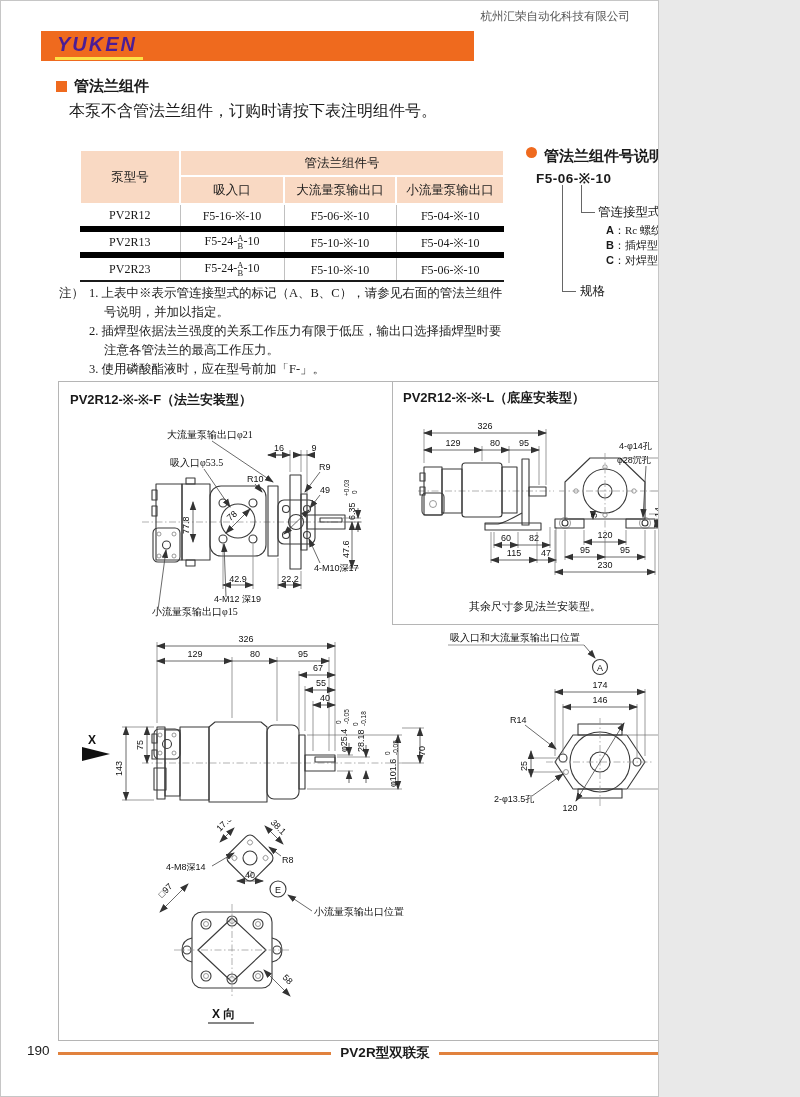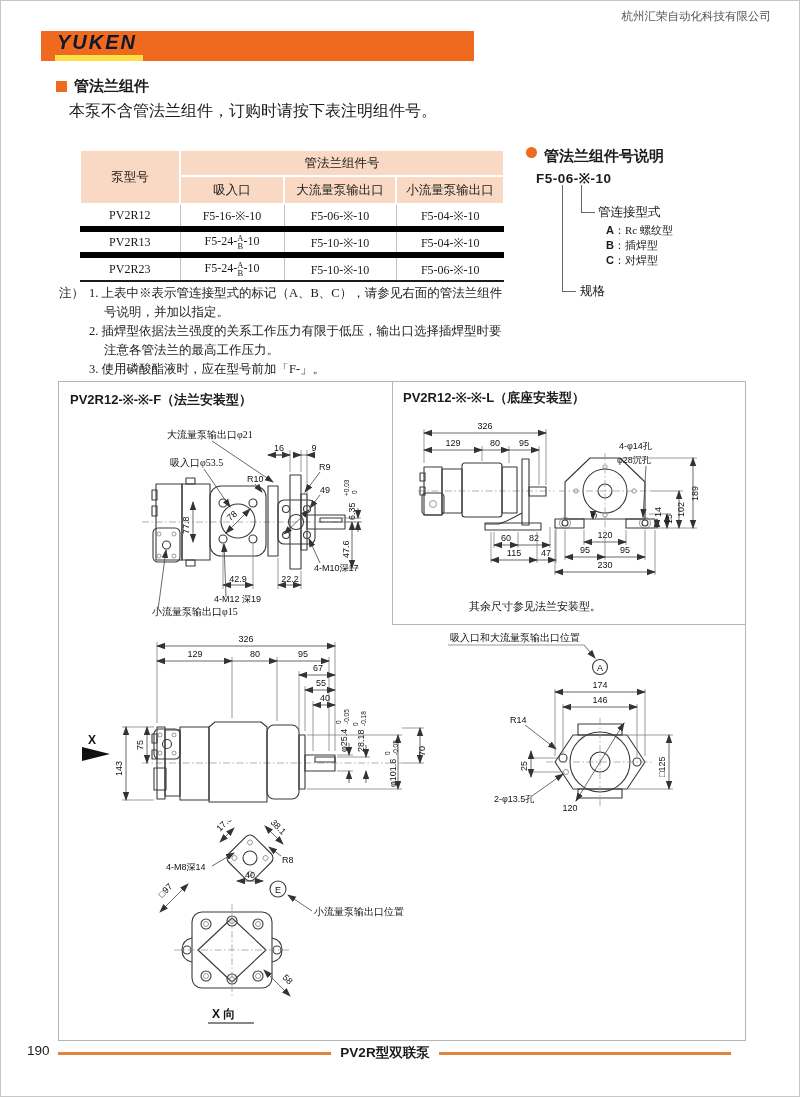--- a/index.html
+++ b/index.html
@@ -1,19 +1,19 @@
 <!DOCTYPE html>
 <html><head>
 <meta charset="utf-8">
 <style>
   html,body{margin:0;padding:0;background:#e9e9e9;}
-  .page{position:relative;width:800px;height:1097px;background:#fff;border:1px solid #c6c6c6;box-sizing:border-box;overflow:hidden;font-family:"Liberation Serif","DejaVu Serif",serif;color:#1a1a1a;}
+  .page{position:relative;width:659px;height:1097px;background:#fff;border:1px solid #c6c6c6;box-sizing:border-box;overflow:hidden;font-family:"Liberation Serif","DejaVu Serif",serif;color:#1a1a1a;}
   .company{position:absolute;top:8px;right:28px;font-size:11.5px;color:#555;font-family:"Liberation Sans",sans-serif;}
   .banner{position:absolute;left:40px;top:30px;width:433px;height:30px;background:#ef6a1e;display:flex;align-items:center;}
-  .logo{margin-left:14px;color:#0f172a;font-family:"Liberation Sans",sans-serif;font-weight:800;font-style:italic;font-size:20px;letter-spacing:2px;border-bottom:6px solid #fde047;padding:0 6px 1px 2px;}
+  .logo{margin-left:14px;color:#4c1d95;font-family:"Liberation Sans",sans-serif;font-weight:800;font-style:italic;font-size:20px;letter-spacing:2px;border-bottom:3px solid #fde047;padding:0 6px 1px 2px;}
   .sec-head{position:absolute;left:55px;top:76px;display:flex;align-items:center;gap:7px;justify-content:center;}
   .sec-sq{width:11px;height:11px;background:#ef6a1e;}
   .sec-title{font-family:"Liberation Sans",sans-serif;font-weight:bold;font-size:15px;}
   .intro{position:absolute;left:68px;font-size:16px;line-height:20px;}
   .tbl{position:absolute;left:78px;top:148px;border-collapse:collapse;table-layout:fixed;border-bottom:2.5px solid #1a1a1a;border-top:1px solid #555;}
   .tbl th{background:#f9d9c3;border:2px solid #fff;font-weight:normal;font-size:12.5px;}
   .tbl td{font-size:12px;text-align:center;border-top:6px solid #000000;}
   .tbl tbody td+td{border-left:1px solid #c0c0c0;}
   .tbl tbody tr:first-child td{border-top:2.5px solid #1a1a1a;}
   .stack{display:inline-flex;flex-direction:column;font-size:8.5px;line-height:8px;vertical-align:middle;}

